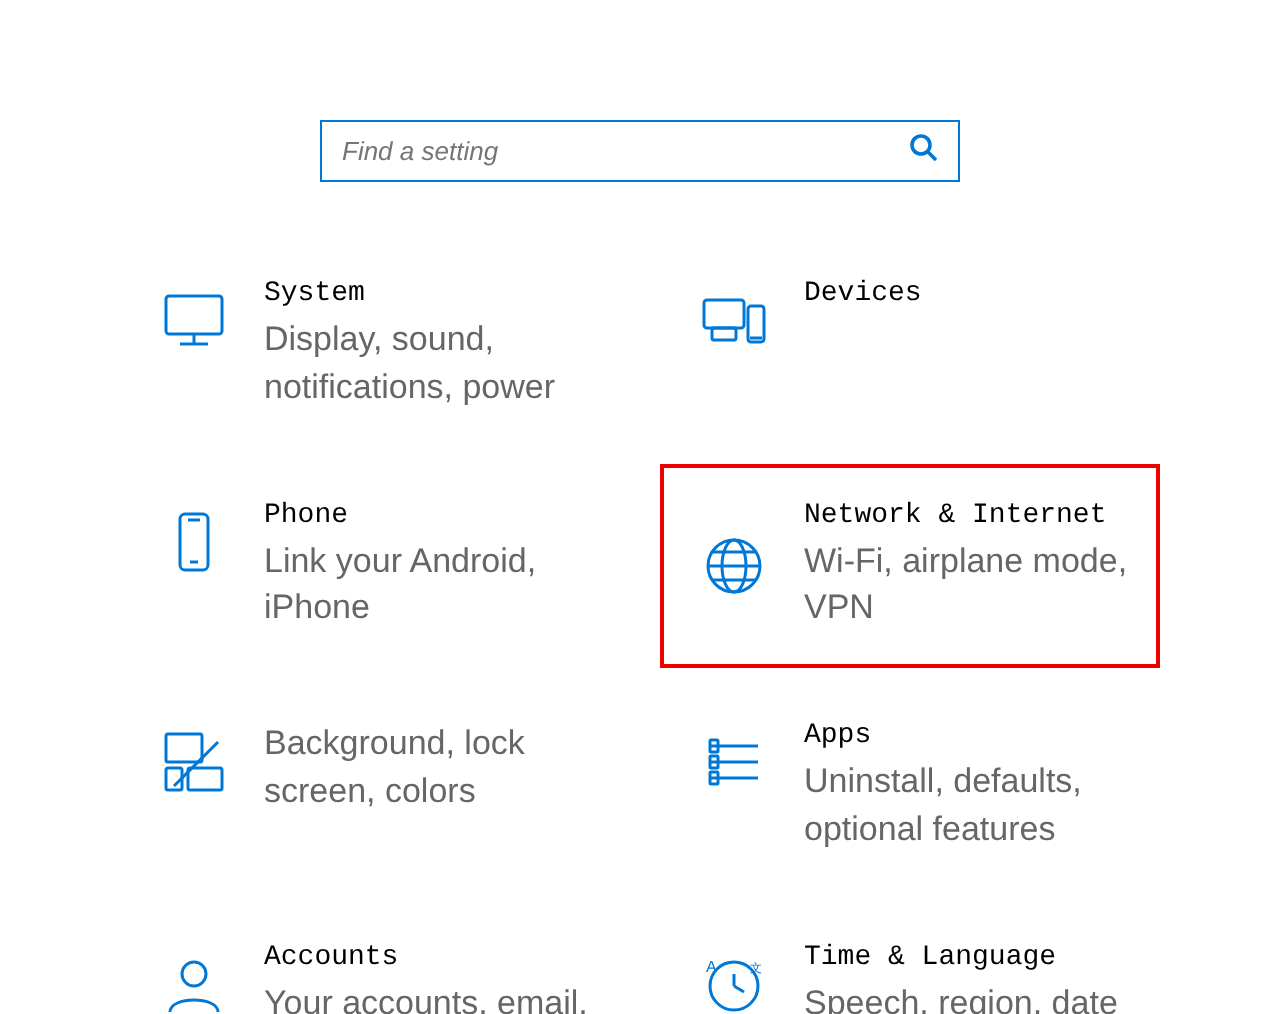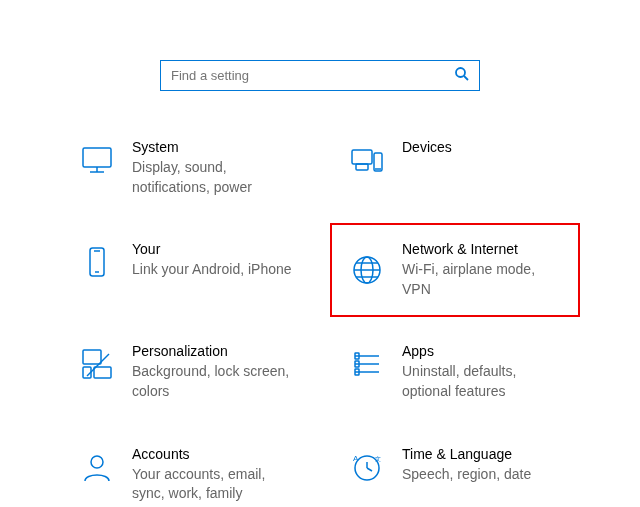--- a/index.html
+++ b/index.html
@@ -58,20 +58,21 @@
       padding: 6px 10px;
       background: #fff;
     }
     .search-input {
       border: none;
       outline: none;
       flex: 1;
       font-size: 13px;
       color: #666;
       background: transparent;
+      font-style: italic;
     }
     .search-icon-svg {
       color: #0078d7;
       font-size: 14px;
     }
     .settings-grid {
       display: grid;
       grid-template-columns: 1fr 1fr;
       gap: 8px 20px;
     }
@@ -102,23 +103,24 @@
       fill: none;
       stroke: #0078d7;
       stroke-width: 1.5;
     }
     .setting-text {}
     .setting-name {
       font-size: 14px;
       font-weight: 500;
       color: #000;
       margin-bottom: 3px;
+      font-family: Liberation Mono, monospace;
     }
     .setting-desc {
-      font-size: 14px;
+      font-size: 17px;
       color: #666;
       line-height: 1.4;
     }
   </style>
 </head>
 <body>
 
 <div class="title-bar">
   <span class="title-bar-text"></span>
   <div class="title-bar-controls">
@@ -170,21 +172,21 @@
   </div>
       <div class="setting-item">
     <div class="setting-icon">
       <svg viewBox="0 0 36 36" fill="none" stroke="#0078d7" stroke-width="1.5" xmlns="http://www.w3.org/2000/svg">
         <rect x="11" y="4" width="14" height="28" rx="2.5"></rect>
         <line x1="16" y1="28" x2="20" y2="28"></line>
         <line x1="15" y1="7" x2="21" y2="7"></line>
       </svg>
     </div>
     <div class="setting-text">
-      <div class="setting-name">Your</div>
+      <div class="setting-name">Phone</div>
       <div class="setting-desc">Link your Android, iPhone</div>
     </div>
   </div>
       <div class="setting-item highlighted">
     <div class="setting-icon">
       <svg viewBox="0 0 36 36" fill="none" stroke="#0078d7" stroke-width="1.5" xmlns="http://www.w3.org/2000/svg">
         <circle cx="18" cy="18" r="13"></circle>
         <ellipse cx="18" cy="18" rx="6" ry="13"></ellipse>
         <line x1="5" y1="18" x2="31" y2="18"></line>
         <line x1="7" y1="11" x2="29" y2="11"></line>
@@ -199,21 +201,20 @@
       <div class="setting-item">
     <div class="setting-icon">
       <svg viewBox="0 0 36 36" fill="none" stroke="#0078d7" stroke-width="1.5" xmlns="http://www.w3.org/2000/svg">
         <rect x="4" y="4" width="18" height="14" rx="1"></rect>
         <rect x="4" y="21" width="8" height="11" rx="1"></rect>
         <rect x="15" y="21" width="17" height="11" rx="1"></rect>
         <line x1="8" y1="30" x2="30" y2="8"></line>
       </svg>
     </div>
     <div class="setting-text">
-      <div class="setting-name">Personalization</div>
       <div class="setting-desc">Background, lock screen, colors</div>
     </div>
   </div>
       <div class="setting-item">
     <div class="setting-icon">
       <svg viewBox="0 0 36 36" fill="none" stroke="#0078d7" stroke-width="1.5" xmlns="http://www.w3.org/2000/svg">
         <line x1="6" y1="10" x2="30" y2="10"></line>
         <line x1="6" y1="18" x2="30" y2="18"></line>
         <line x1="6" y1="26" x2="30" y2="26"></line>
         <rect x="6" y="7" width="4" height="6" rx="0.5"></rect>

